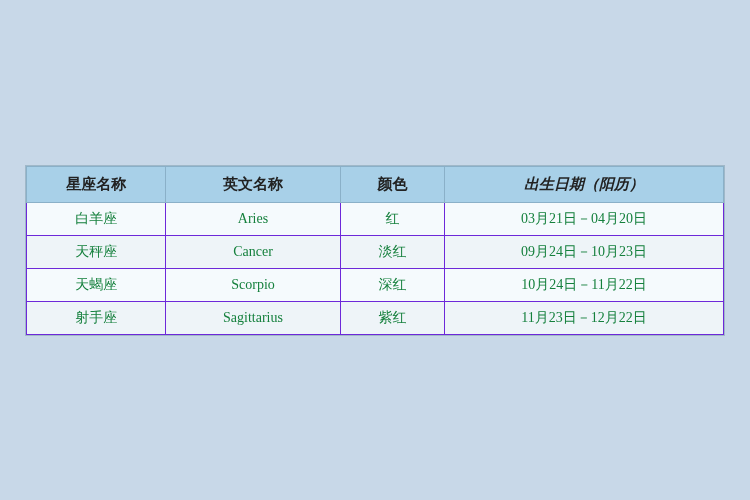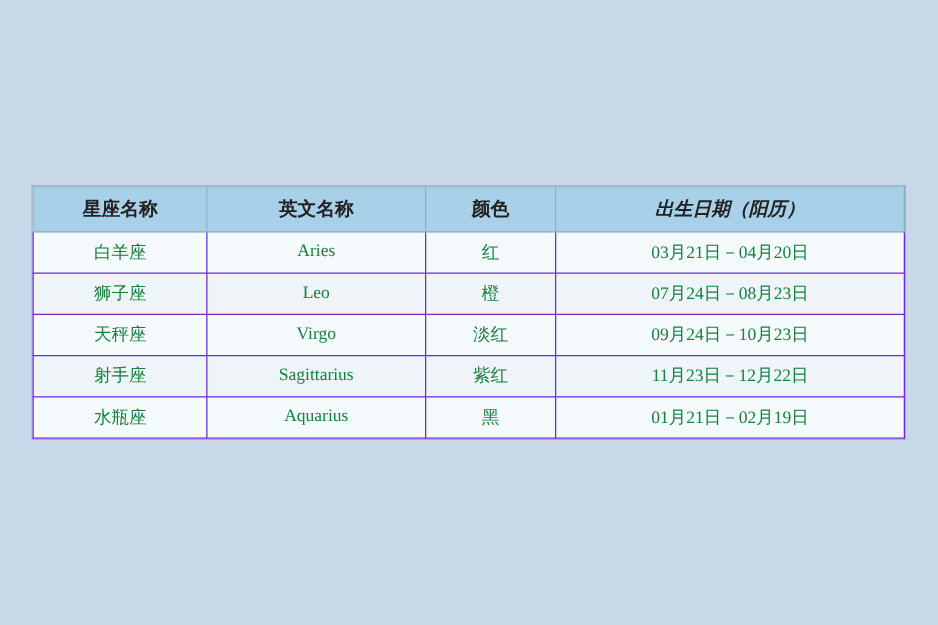--- a/index.html
+++ b/index.html
@@ -77,38 +77,32 @@
       </tr>
     </thead>
     <tbody id="table-body">
     <tr>
           <td>白羊座</td>
           <td>Aries</td>
           <td>红</td>
           <td>03月21日－04月20日</td>
         </tr>
         <tr>
-          <td>狮子座</td>
-          <td>Leo</td>
-          <td>橙</td>
-          <td>07月24日－08月23日</td>
+          <td>天秤座</td>
+          <td>Cancer</td>
+          <td>淡红</td>
+          <td>09月24日－10月23日</td>
         </tr>
         <tr>
-          <td>天秤座</td>
-          <td>Virgo</td>
-          <td>淡红</td>
-          <td>09月24日－10月23日</td>
+          <td>天蝎座</td>
+          <td>Scorpio</td>
+          <td>深红</td>
+          <td>10月24日－11月22日</td>
         </tr>
         <tr>
           <td>射手座</td>
           <td>Sagittarius</td>
           <td>紫红</td>
           <td>11月23日－12月22日</td>
         </tr>
-        <tr>
-          <td>水瓶座</td>
-          <td>Aquarius</td>
-          <td>黑</td>
-          <td>01月21日－02月19日</td>
-        </tr>
       </tbody>
   </table>
 </div>
 
 </body></html>

